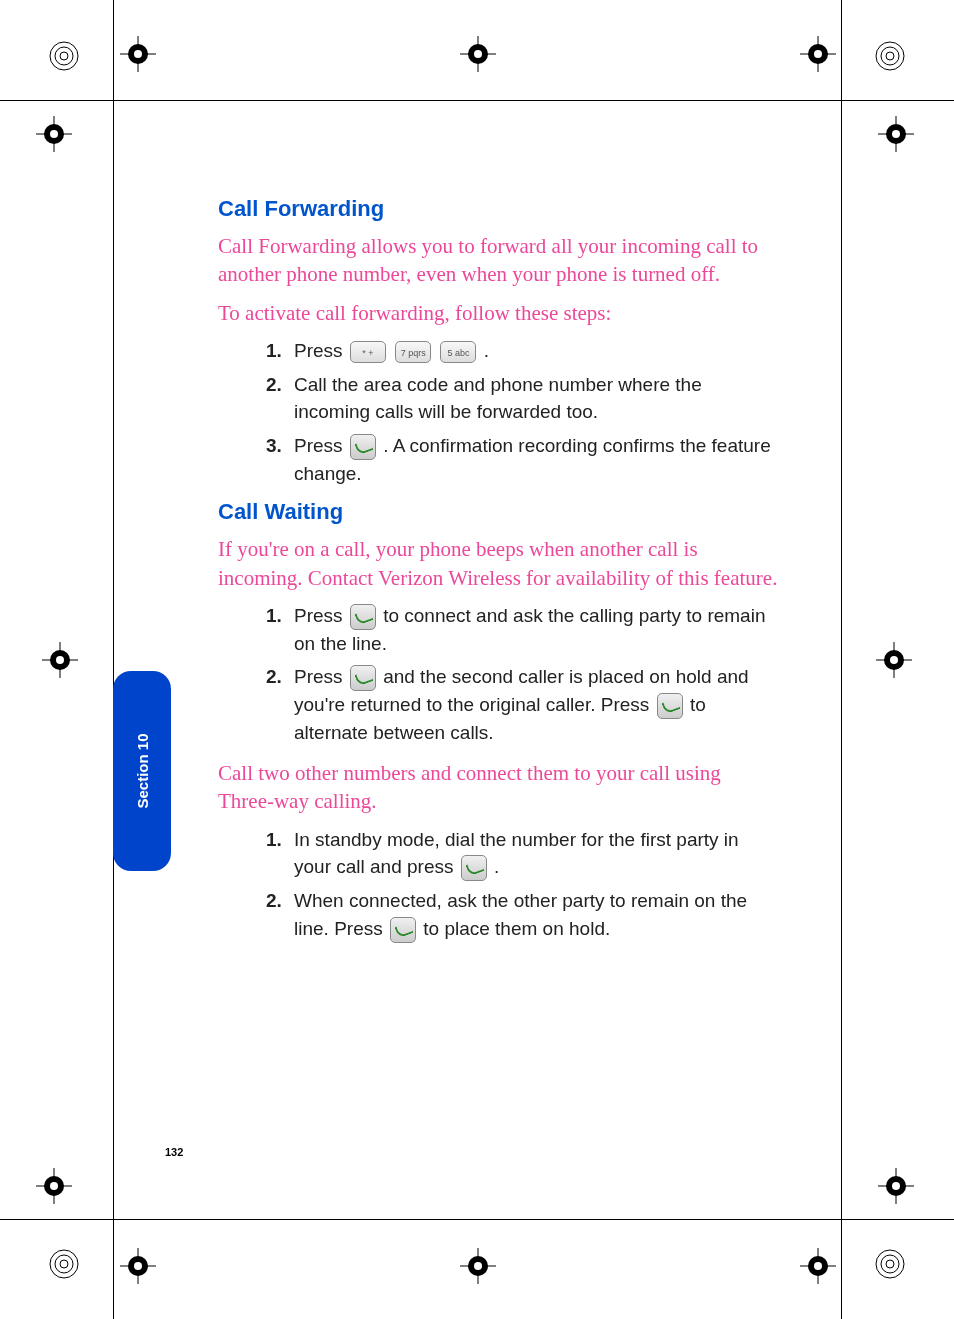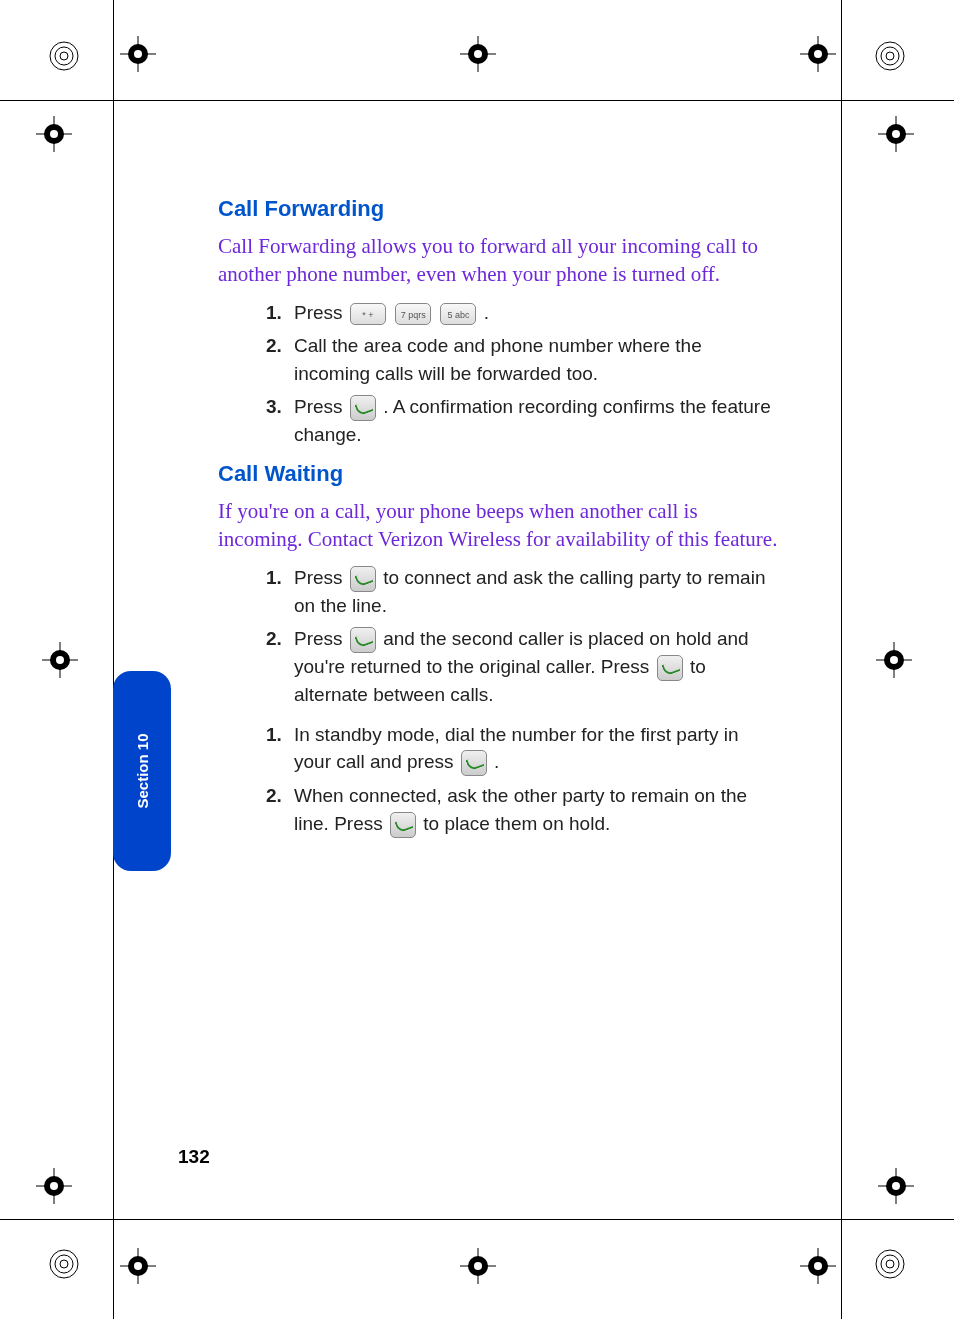--- a/index.html
+++ b/index.html
@@ -28,21 +28,21 @@
     font-family: Arial, Helvetica, sans-serif;
     font-weight: bold;
     font-size: 22px;
     margin-bottom: 10px;
   }
   .body-p {
     font-family: Georgia, 'Times New Roman', serif;
     font-size: 21px;
     line-height: 1.35;
     margin-bottom: 10px;
-    color: #6d28d9;
+    color: #ec4899;
   }
   .steps {
     margin-left: 48px;
     margin-bottom: 12px;
   }
   .step {
     display: flex;
     font-family: Arial, Helvetica, sans-serif;
     font-size: 19px;
     line-height: 1.45;
@@ -113,25 +113,25 @@
     top: 50%;
     transform: translate(-50%, -50%) rotate(-90deg);
     color: #fff;
     font-family: Arial, Helvetica, sans-serif;
     font-weight: bold;
     font-size: 15px;
     white-space: nowrap;
   }
   .page-num {
     position: absolute;
-    left: 178px;
+    left: 165px;
     top: 1146px;
     font-family: Arial, Helvetica, sans-serif;
     font-weight: bold;
-    font-size: 19px;
+    font-size: 11px;
   }
 </style>
 </head>
 <body>
 
 <div class="crop-line-h" style="top:100px"></div>
 <div class="crop-line-h" style="top:1219px"></div>
 <div class="crop-line-v" style="left:113px"></div>
 <div class="crop-line-v" style="left:841px"></div>
 
@@ -263,20 +263,21 @@
   </div>
 
 <div class="section-tab">
   <span>Section 10</span>
 </div>
 
 <div class="content">
 
   <div class="h-blue">Call Forwarding</div>
   <p class="body-p">Call Forwarding allows you to forward all your incoming call to another phone number, even when your phone is turned off.</p>
+  <p class="body-p">To activate call forwarding, follow these steps:</p>
   <div class="steps">
     <div class="step">
       <div class="step-num">1.</div>
       <div class="step-text">
         <span>Press </span>
         <span class="key">* +</span>
         <span class="key">7 pqrs</span>
         <span class="key">5 abc</span>
         <span>.</span>
       </div>
@@ -311,20 +312,21 @@
       <div class="step-text">
         <span>Press </span>
         <span class="key-send"></span>
         <span> and the second caller is placed on hold and you're returned to the original caller. Press </span>
         <span class="key-send"></span>
         <span> to alternate between calls.</span>
       </div>
     </div>
   </div>
 
+  <p class="body-p">Call two other numbers and connect them to your call using Three-way calling.</p>
   <div class="steps">
     <div class="step">
       <div class="step-num">1.</div>
       <div class="step-text">
         <span>In standby mode, dial the number for the first party in your call and press </span>
         <span class="key-send"></span>
         <span>.</span>
       </div>
     </div>
     <div class="step">

